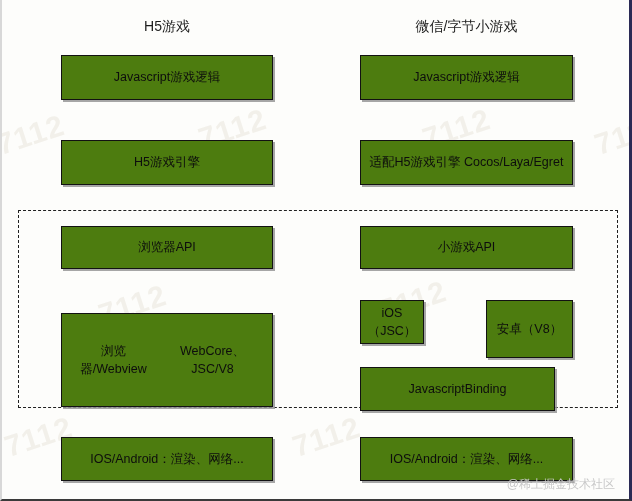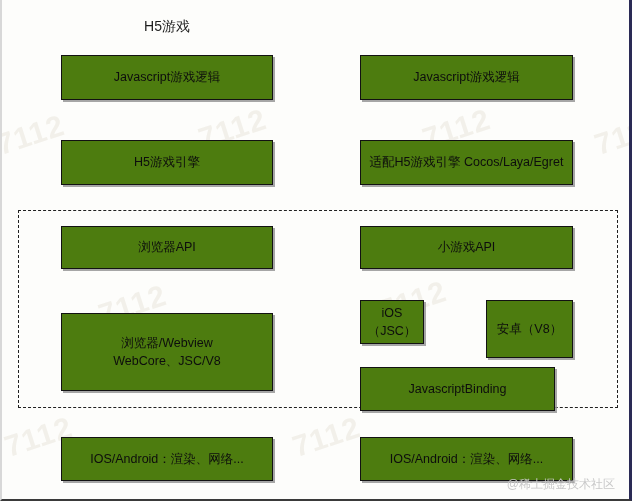--- a/index.html
+++ b/index.html
@@ -83,33 +83,34 @@
   <span class="bg-mark" style="left:-6px; top:118px;">7112</span>
   <span class="bg-mark" style="left:196px; top:112px;">7112</span>
   <span class="bg-mark" style="left:420px; top:112px;">7112</span>
   <span class="bg-mark" style="left:592px; top:118px;">7112</span>
   <span class="bg-mark" style="left:96px; top:288px;">7112</span>
   <span class="bg-mark" style="left:376px; top:284px;">7112</span>
   <span class="bg-mark" style="left:2px; top:420px;">7112</span>
   <span class="bg-mark" style="left:290px; top:420px;">7112</span>
 
   <div class="col-title" style="left:59px; top:18px; width:212px;">H5游戏</div>
+  <div class="col-title" style="left:358px; top:18px; width:213px;">微信/字节小游戏</div>
 
   <div class="node" style="left:59px; top:55px; width:212px; height:45px;">Javascript游戏逻辑</div>
   <div class="node" style="left:358px; top:55px; width:213px; height:45px;">Javascript游戏逻辑</div>
 
   <div class="node" style="left:59px; top:140px; width:212px; height:45px;">H5游戏引擎</div>
   <div class="node" style="left:358px; top:140px; width:213px; height:45px;">适配H5游戏引擎 Cocos/Laya/Egret</div>
 
   <div class="dashed-group" style="left:16px; top:210px; width:600px; height:198px;"></div>
 
   <div class="node" style="left:59px; top:226px; width:212px; height:43px;">浏览器API</div>
   <div class="node" style="left:358px; top:226px; width:213px; height:43px;">小游戏API</div>
 
-  <div class="node" style="left:59px; top:313px; width:212px; height:78px; flex-direction:column;">
+  <div class="node" style="left:59px; top:313px; width:212px; height:94px; flex-direction:row;">
     <span class="line2">浏览器/Webview</span>
     <span class="line2">WebCore、JSC/V8</span>
   </div>
 
   <div class="node" style="left:358px; top:300px; width:64px; height:44px;">iOS（JSC）</div>
   <div class="node" style="left:484px; top:300px; width:87px; height:58px;">安卓（V8）</div>
 
   <div class="node" style="left:358px; top:367px; width:195px; height:44px;">JavascriptBinding</div>
 
   <div class="node" style="left:59px; top:437px; width:212px; height:44px;">IOS/Android：渲染、网络...</div>

